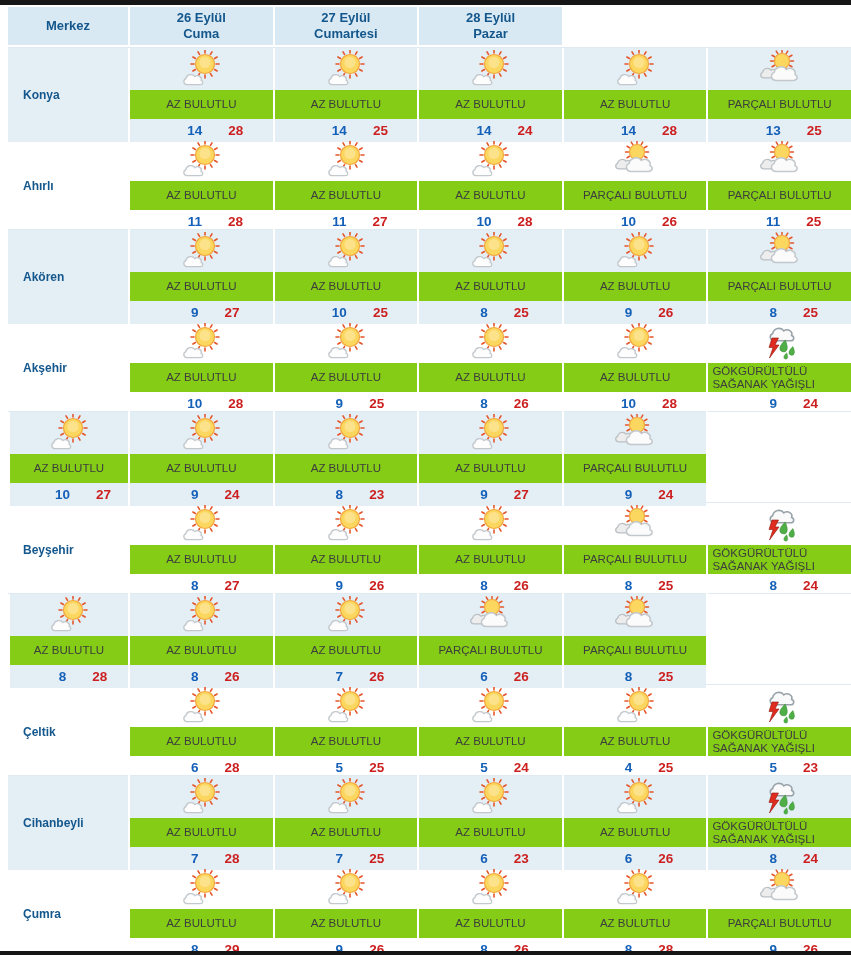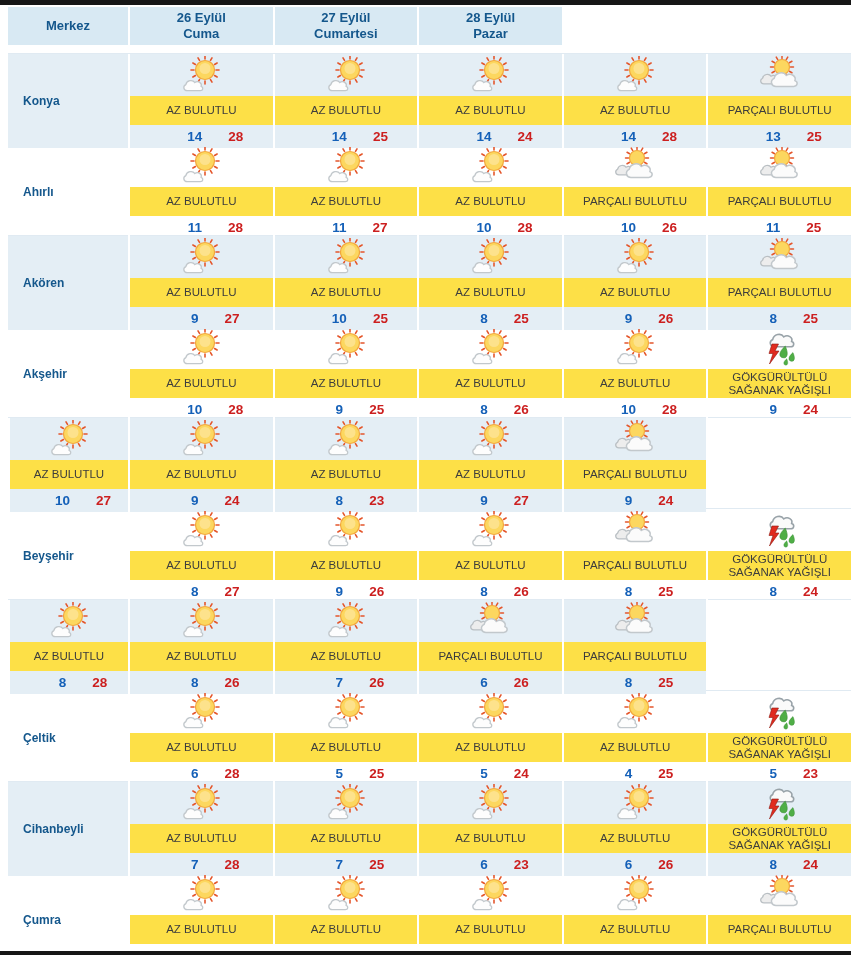--- a/index.html
+++ b/index.html
@@ -1,29 +1,29 @@
 <!DOCTYPE html>
 <html style="--header-bg: #d8e9f3; --row-tint: #e4eef5; --navy: #14578c; --min-temp: #1460b8; --max-temp: #cc1f1f;"><head>
 <meta charset="utf-8">
 <style>
   html,body{margin:0;padding:0;background:#fff;font-family:"Liberation Sans",sans-serif;}
   .page{position:relative;width:851px;height:955px;overflow:hidden;background:#fff;}
   .topbar{height:5px;background:#161616;}
   .bottombar{position:absolute;left:0;bottom:0;width:100%;height:4px;background:#161616;}
   .tbl{margin-left:8px;width:843px;margin-top:2px;}
-  .hrow{display:grid;grid-template-columns:120px repeat(5,1fr);height:38px;margin-bottom:8px;}
+  .hrow{display:grid;grid-template-columns:120px repeat(5,1fr);height:38px;margin-bottom:2px;}
   .hcell{background:var(--header-bg,#d8e9f3);color:var(--navy,#14578c);font-weight:bold;font-size:13px;
          display:flex;flex-direction:column;align-items:center;justify-content:center;line-height:16px;}
   .hcell.day{border-left:2px solid #fff;}
   .trow{display:grid;grid-template-columns:120px repeat(5,1fr);height:90px;border-top:1px solid #e0eaf2;}
   .ncell{display:flex;align-items:center;padding-left:15px;font-weight:bold;font-size:12px;color:var(--navy,#14578c);}
   .tint .ncell,.tint .dcell{background:var(--row-tint,#e4eef5);}
   .dcell{display:flex;flex-direction:column;border-left:2px solid #fff;min-width:0;}
   .ic{flex:1;display:flex;align-items:center;justify-content:center;padding-top:2px;}
-  .cond{height:29px;background:#fde047;display:flex;align-items:center;justify-content:center;text-align:center;
+  .cond{height:29px;background:#84cc16;display:flex;align-items:center;justify-content:center;text-align:left;
         font-size:11.5px;color:#3d3d3d;line-height:13px;padding:0 4px;}
   .tmp{height:23px;display:flex;align-items:center;justify-content:center;gap:26px;font-size:13.5px;font-weight:bold;padding-left:28px;}
   .mn{color:var(--min-temp,#1460b8);}
   .mx{color:var(--max-temp,#cc1f1f);}
 </style>
 </head>
 <body>
 
 <div class="page">
   <div class="topbar"></div>

